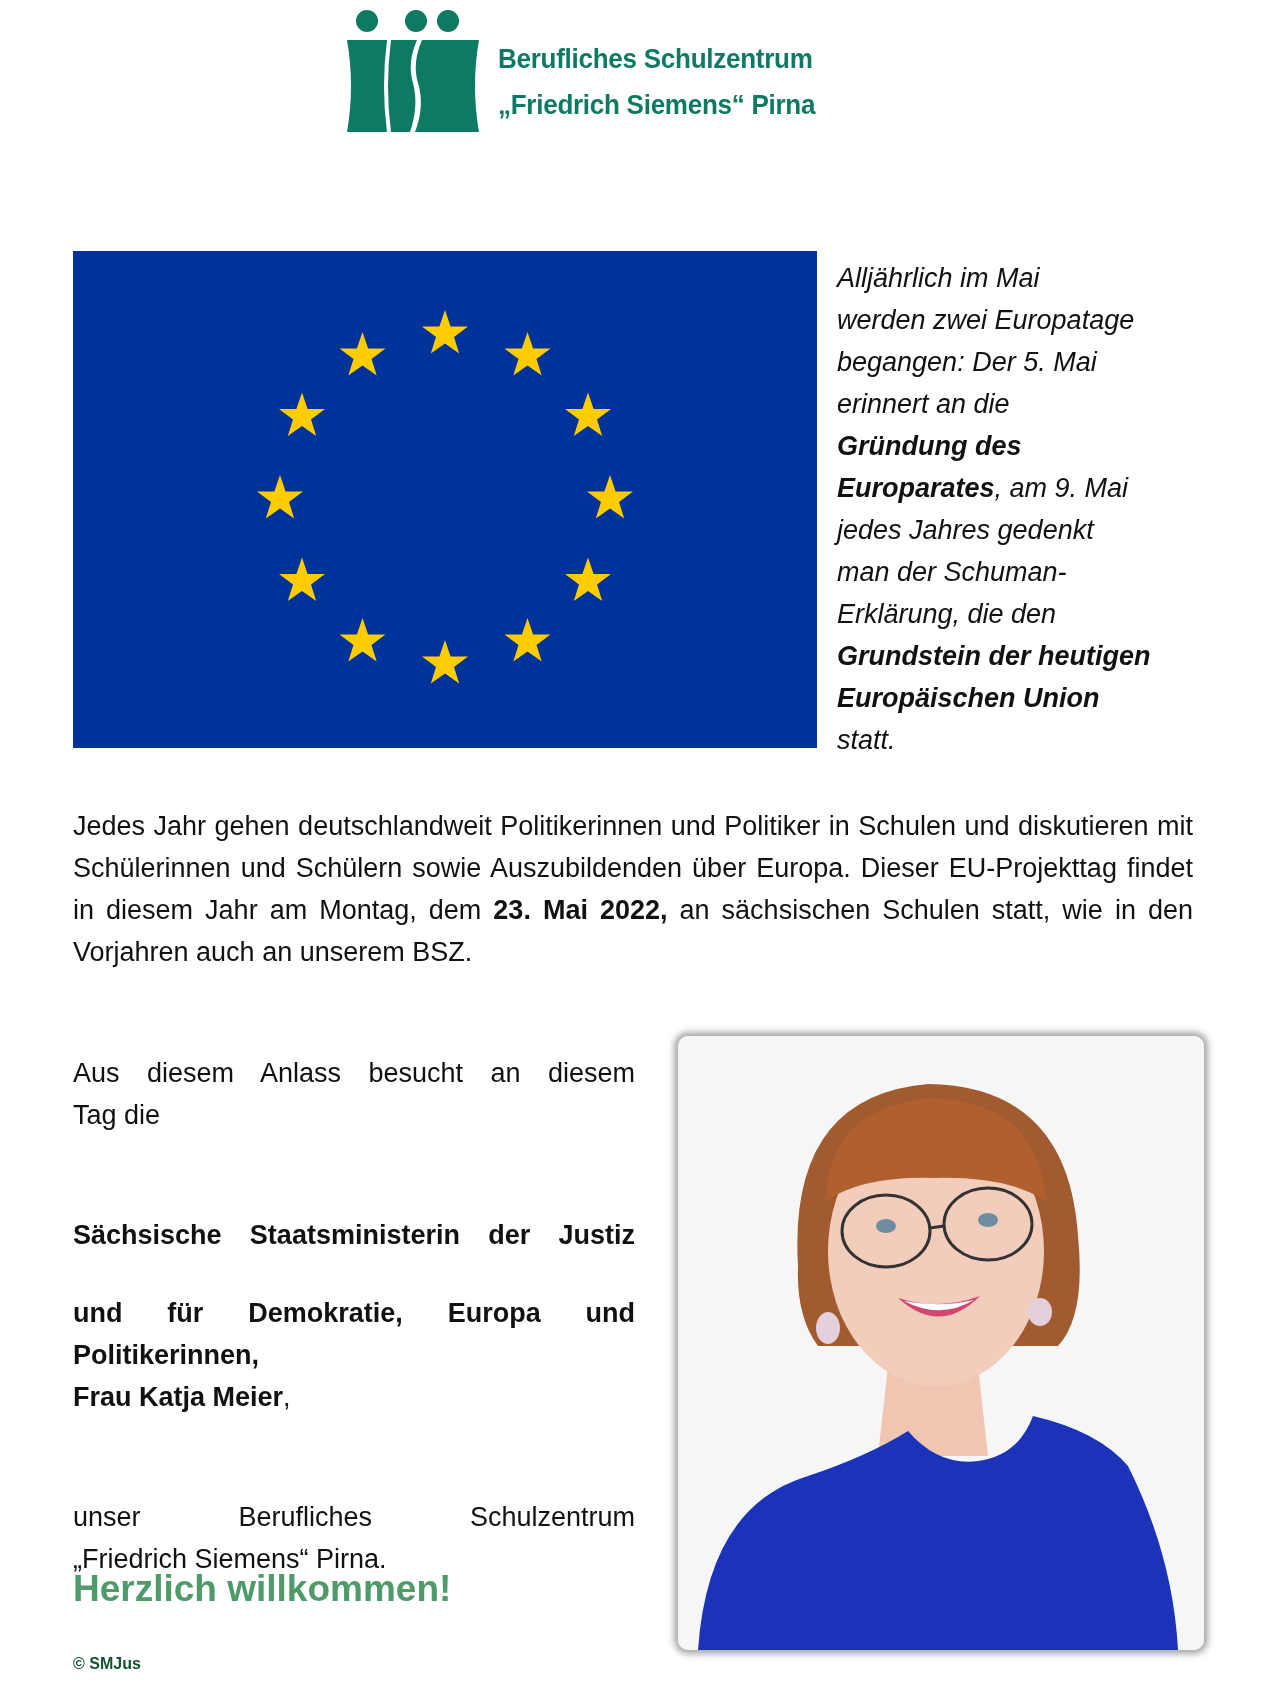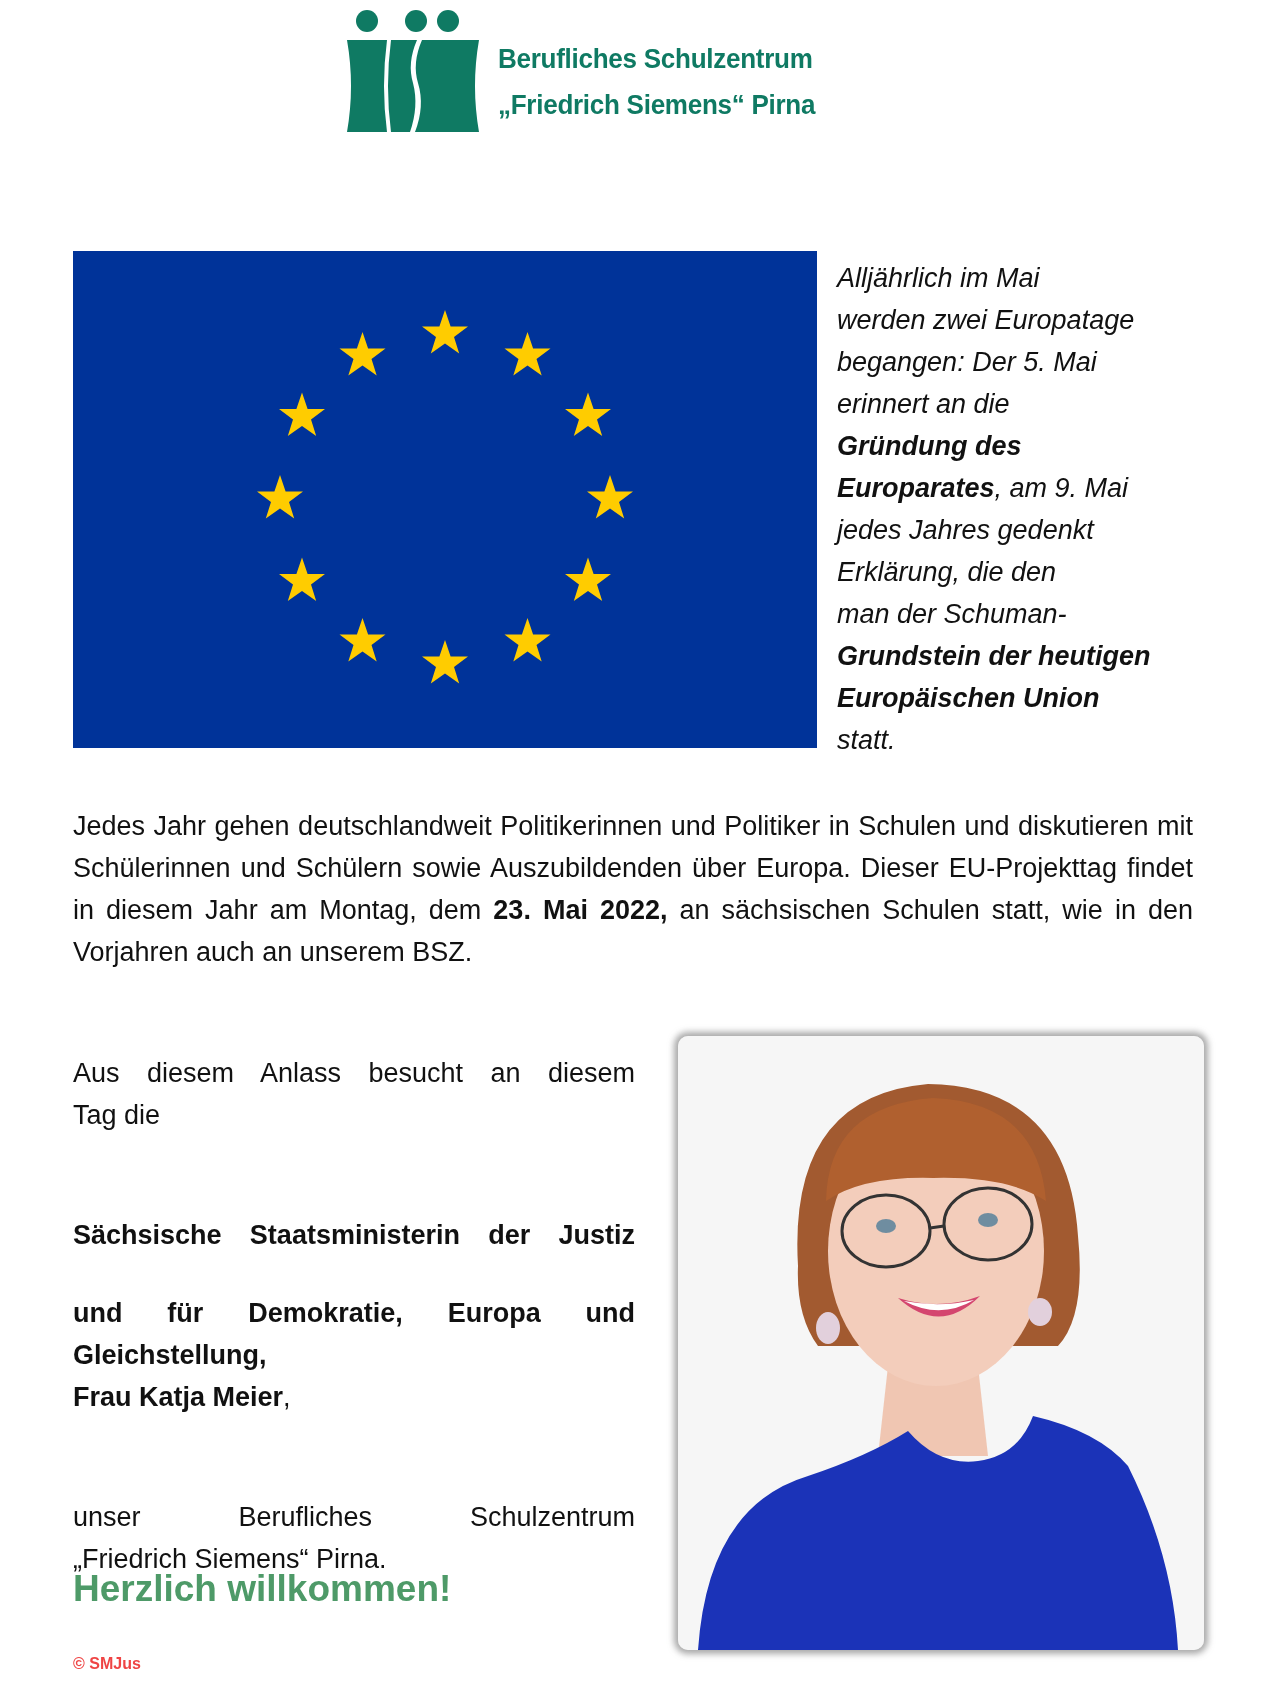--- a/index.html
+++ b/index.html
@@ -17,21 +17,21 @@
   #intro { left:837px; top:257px; width:360px; font-size:27px; line-height:42px;font-style:italic; }
   
   #para2 { left:73px; top:805px; width:1120px; font-size:27px; line-height:42px;
            text-align:justify; text-align-last:left; }
   #para3 { left:73px; top:1016px; width:562px; font-size:27px; line-height:42px;
            text-align:justify; }
   .just-line { display:block; text-align:justify; text-align-last:justify;margin-top:36px; }
   .bold { font-weight:bold; }
   .gap { height:42px; }
   #welcome { left:73px; top:1568px; font-size:37px; font-weight:bold; color:#4e9a68; }
-  #copyright { left:73px; top:1655px; font-size:16px; font-weight:bold; color:#ef4444; }
+  #copyright { left:73px; top:1655px; font-size:16px; font-weight:bold; color:#14532d; }
   
   #portrait-frame { left:678px; top:1036px; width:526px; height:614px;
         border-radius:10px; box-shadow: 0 0 6px 4px rgba(140,140,140,0.75), inset 0 0 6px 2px rgba(150,150,150,0.5);
         background:#f7f7f7; overflow:hidden; }
 </style>
 </head>
 <body>
 
 <div id="logo-mark" class="abs">
   <svg width="132" height="126" viewBox="0 0 132 126">
@@ -73,36 +73,36 @@
 </div>
 
 <div id="intro" class="abs">
   <div>Alljährlich im Mai</div>
   <div>werden zwei Europatage</div>
   <div>begangen: Der 5. Mai</div>
   <div>erinnert an die</div>
   <div class="bold">Gründung des</div>
   <div><span class="bold">Europarates</span><span>, am 9. Mai</span></div>
   <div>jedes Jahres gedenkt</div>
+  <div>man der Schuman-</div>
   <div>Erklärung, die den</div>
-  <div>man der Schuman-</div>
   <div class="bold">Grundstein der heutigen</div>
   <div class="bold">Europäischen Union</div>
   <div>statt.</div>
 </div>
 
 <div id="para2" class="abs"><span>Jedes Jahr gehen deutschlandweit Politikerinnen und Politiker in Schulen und diskutieren mit Schülerinnen und Schülern sowie Auszubildenden über Europa. Dieser EU-Projekttag findet in diesem Jahr am Montag, dem </span><span class="bold">23. Mai 2022,</span><span> an sächsischen Schulen statt, wie in den Vorjahren auch an unserem BSZ.</span></div>
 
 <div id="para3" class="abs">
   <span class="just-line">Aus diesem Anlass besucht an diesem</span>
   <span style="display:block">Tag die</span>
   <div class="gap"></div>
   <span class="just-line bold">Sächsische Staatsministerin der Justiz</span>
   <span class="just-line bold">und für Demokratie, Europa und</span>
-  <span style="display:block" class="bold">Gleichstellung,</span>
+  <span style="display:block" class="bold">Politikerinnen,</span>
   <div><span class="bold">Frau Katja Meier</span><span>,</span></div>
   <div class="gap"></div>
   <span class="just-line" style="word-spacing:0">unser Berufliches Schulzentrum</span>
   <span style="display:block">„Friedrich Siemens“ Pirna.</span>
 </div>
 
 <div id="welcome" class="abs">Herzlich willkommen!</div>
 <div id="copyright" class="abs">© SMJus</div>
 
 <div id="portrait-frame" class="abs">

